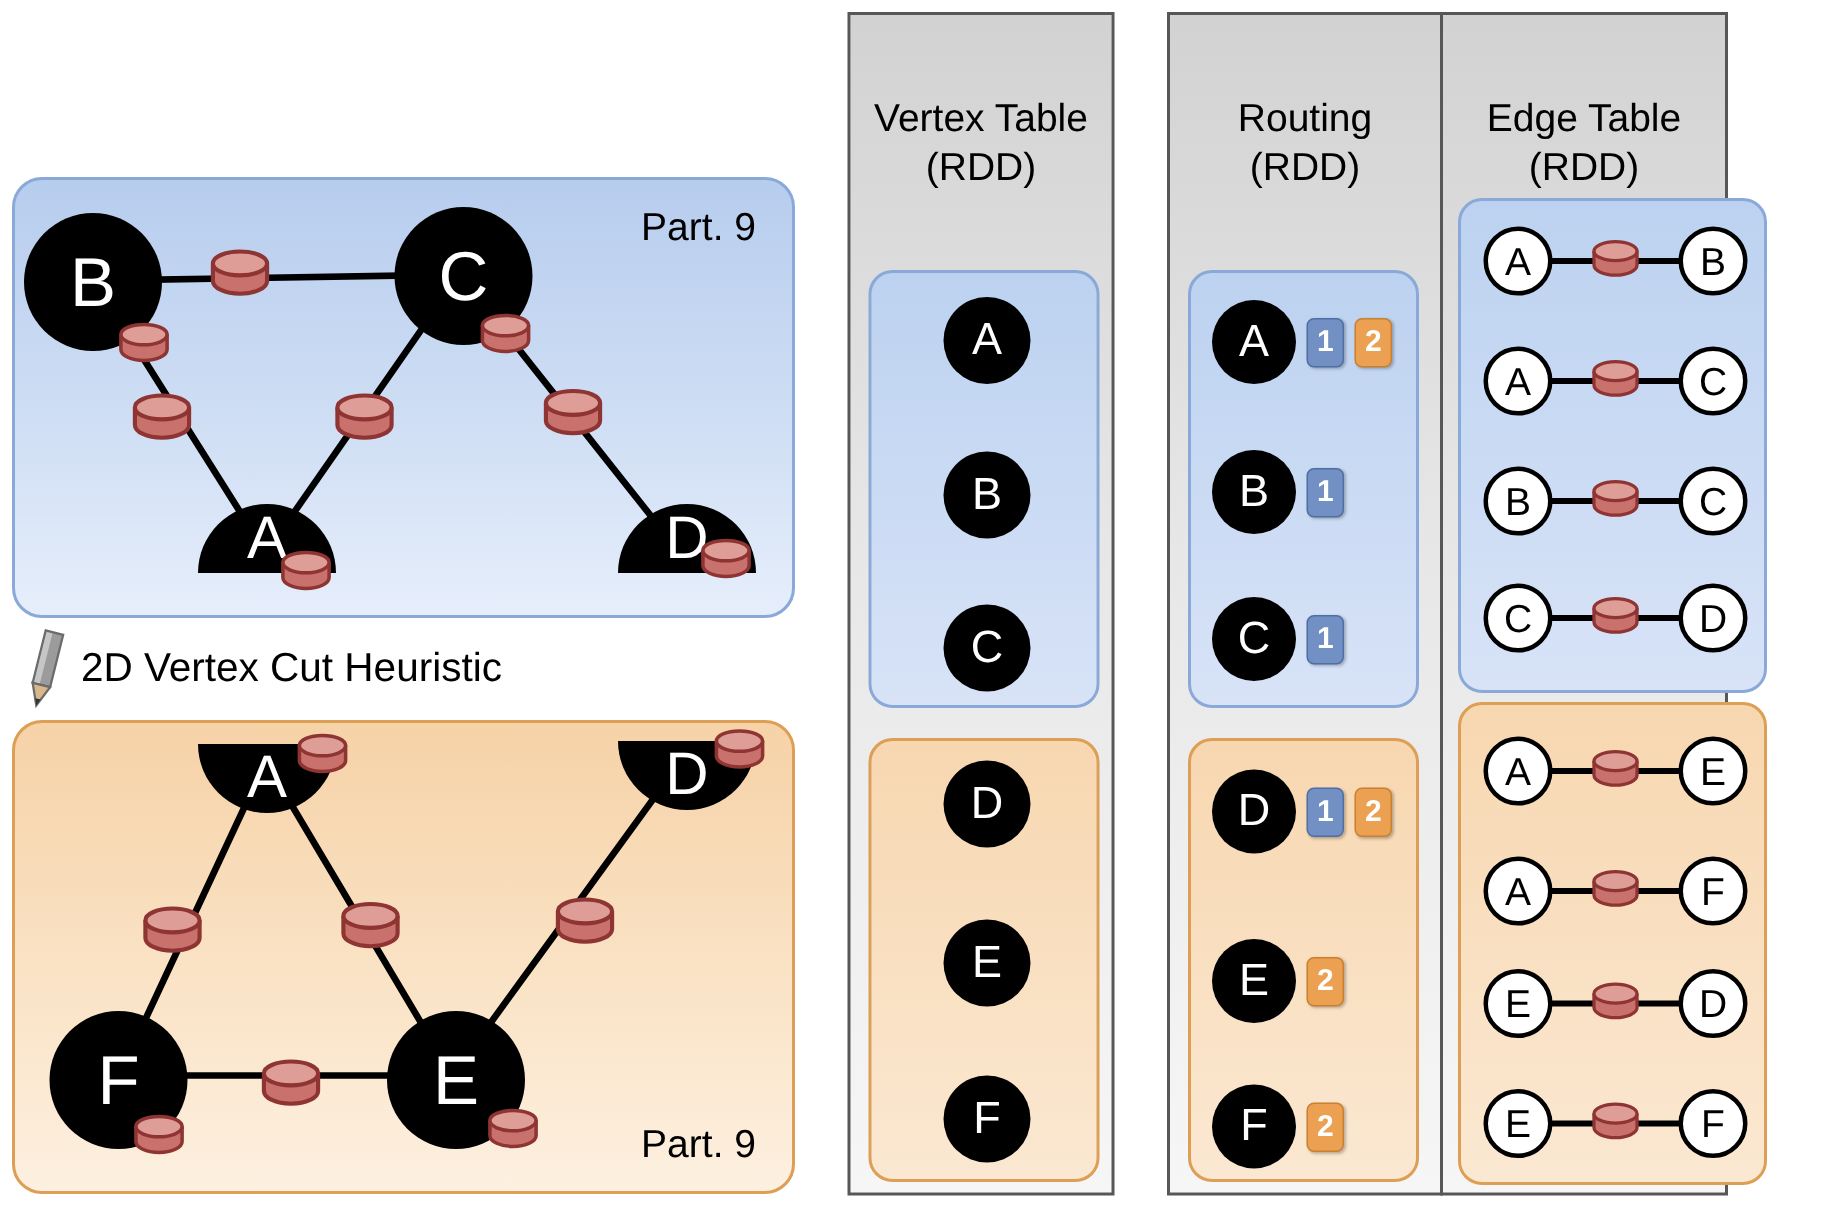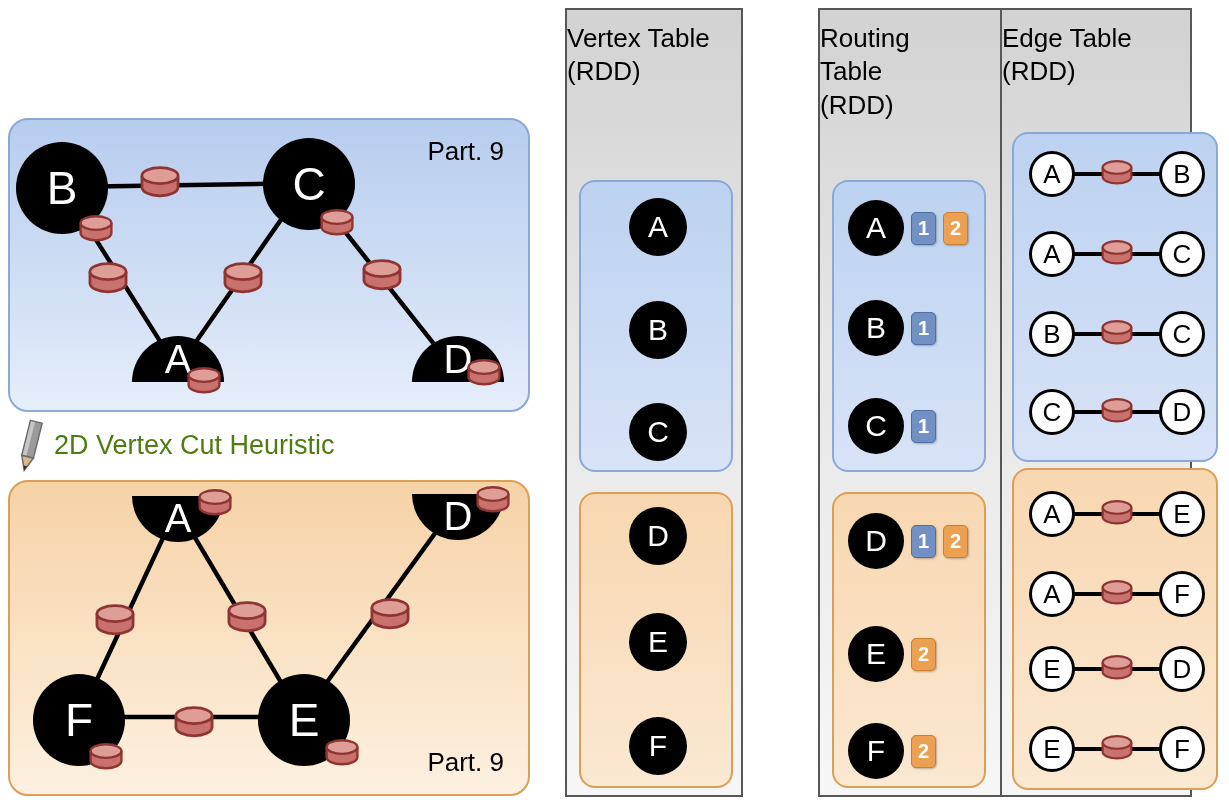--- a/index.html
+++ b/index.html
@@ -23,21 +23,21 @@
   .vtx { position:absolute; background:#000; color:#fff; display:flex; align-items:center; justify-content:center; }
   .v92 { width:92px; height:92px; border-radius:50%; font-size:46px; }
   .dome-up   { width:92px; height:46px; border-radius:92px 92px 0 0; font-size:40px; align-items:flex-end; }
   .dome-down { width:92px; height:46px; border-radius:0 0 92px 92px; font-size:40px; align-items:flex-start; }
 
   .cyl { position:absolute; }
 
   
   .col { position:absolute; top:8px; height:789px; border:2px solid #575757;
          background:linear-gradient(180deg,#d2d2d2 0%,#e7e7e7 45%,#f6f6f6 100%); }
-  .col-head { text-align:left; font-size:26px; line-height:1.28; padding-top:12px; color:#000; }
+  .col-head { text-align:center; font-size:26px; line-height:1.28; padding-top:12px; color:#000;margin-top:40px; }
 
   .inner { position:absolute; border-radius:16px; }
   .inner.blue   { background:linear-gradient(180deg,#bcd2f0,#d8e3f7); border:2px solid #8aa9d8; }
   .inner.orange { background:linear-gradient(180deg,#f7d7b0,#fbe8d2); border:2px solid #dd9e55; }
 
   .chip { position:absolute; width:58px; height:58px; background:#000; border-radius:50%;
           color:#fff; font-size:30px; display:flex; align-items:center; justify-content:center; }
 
   .r-row { position:absolute; display:flex; align-items:center; }
   .r-chip { position:relative; width:56px; height:56px; background:#000; border-radius:50%;
@@ -48,21 +48,21 @@
   .badge.blue   { background:#7290c3; border:1.5px solid #4e6fa5; }
   .badge.orange { background:#eba151; border:1.5px solid #c9802f; }
 
   .e-row { position:absolute; height:46px; }
   .e-row .wire { position:absolute; left:18px; right:18px; top:21px; height:4px; background:#000; }
   .e-circ { position:absolute; top:0; width:46px; height:46px; background:#fff; border:3px solid #000;
             border-radius:50%; font-size:26px; color:#000; display:flex; align-items:center; justify-content:center; }
   .e-circ.left { left:0; } .e-circ.right { right:0; }
   .e-row .cyl { left:50%; transform:translateX(-50%); top:8px; }
 
-  .cut-label { position:absolute; left:54px; top:430px; font-size:27px; color:#4d7c0f; }
+  .cut-label { position:absolute; left:54px; top:430px; font-size:27px; color:#000000; }
 </style>
 </head>
 <body>
 
 <div class="page">
 
   <svg width="0" height="0" style="position:absolute">
     <defs>
       <g id="cylsym">
         <path d="M3 10 L3 21 A17 8 0 0 0 37 21 L37 10" fill="#c9716d" stroke="#8e3432" stroke-width="2.6"></path>
@@ -178,24 +178,23 @@
       <div class="chip" style="left:48px; top:221px;">C</div>
     </div>
 
     <div class="inner orange" style="left:12px; top:482px; width:154px; height:296px;">
       <div class="chip" style="left:48px; top:13px;">D</div>
       <div class="chip" style="left:48px; top:119px;">E</div>
       <div class="chip" style="left:48px; top:223px;">F</div>
     </div>
   </div>
 
-  <div class="col" style="left:818px; width:184px;">
+  <div class="col" style="left:778px; width:184px;">
     <div class="col-head">
       <div>Routing</div>
-      <div>Table</div>
       <div>(RDD)</div>
     </div>
 
     <div class="inner blue" style="left:12px; top:170px; width:154px; height:292px;">
       <div class="r-row" style="left:14px; top:18px;">
         <div class="r-chip">A</div>
         <span class="badge blue">1</span>
         <span class="badge orange">2</span>
       </div>
       <div class="r-row" style="left:14px; top:118px;">
@@ -218,21 +217,21 @@
         <div class="r-chip">E</div>
         <span class="badge orange">2</span>
       </div>
       <div class="r-row" style="left:14px; top:229px;">
         <div class="r-chip">F</div>
         <span class="badge orange">2</span>
       </div>
     </div>
   </div>
 
-  <div class="col" style="left:1000px; width:192px;">
+  <div class="col" style="left:960px; width:192px;">
     <div class="col-head">
       <div>Edge Table</div>
       <div>(RDD)</div>
     </div>
 
     <div class="inner blue" style="left:10px; top:122px; width:206px; height:330px;">
       <div class="e-row" style="left:15px; top:17px; width:176px;">
         <div class="wire"></div>
         <svg class="cyl" style="width:36px; height:27px;" viewBox="0 0 40 32">
             <use href="#cylsym"></use>

